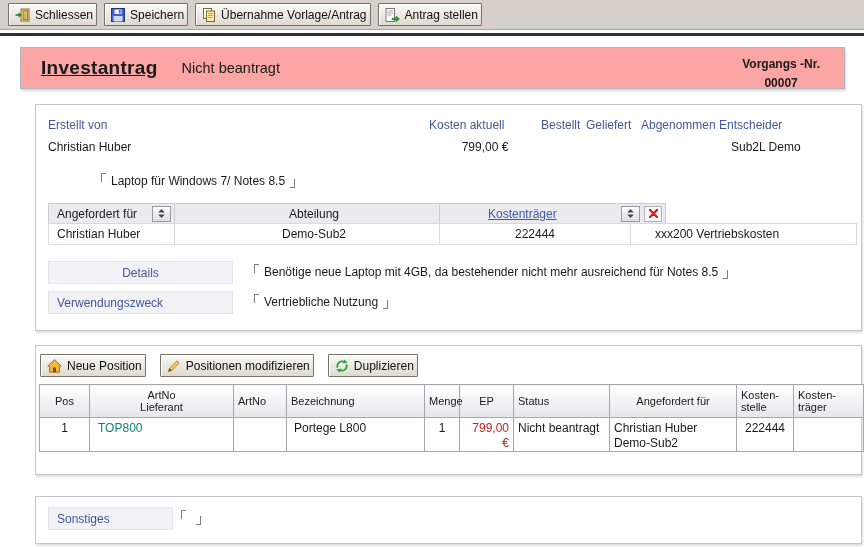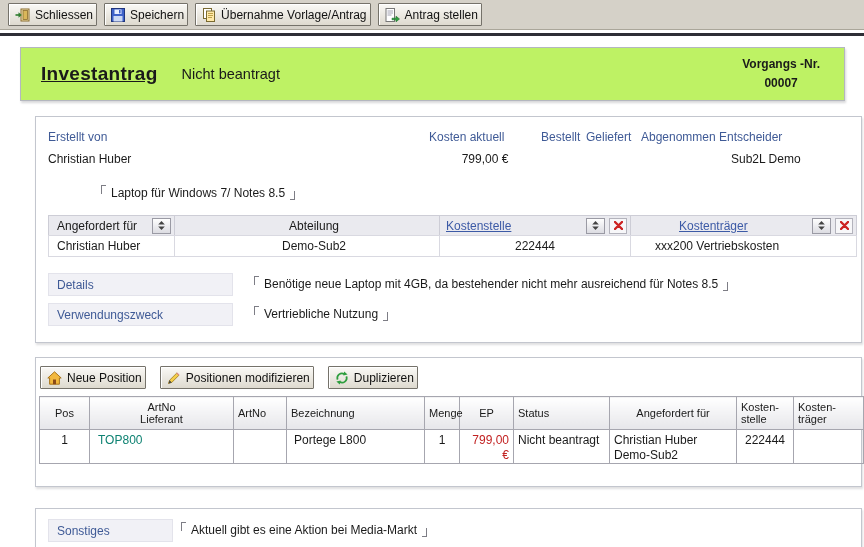--- a/index.html
+++ b/index.html
@@ -16,21 +16,21 @@
   .tbtn { display:inline-flex; align-items:center; gap:5px; height:23px;
           padding:0 3px 0 6px; font-family:inherit; font-size:12px; color:#111;
           background:linear-gradient(180deg,#faf9f6,#dedacf);
           border:1px solid #75726a; border-radius:1px;
           box-shadow:inset 1px 1px 0 #fff; cursor:default; }
   .tbtn .ic { display:inline-flex; }
   .sep-white { height:3px; background:#fff; }
   .sep-dark  { height:3px; background:#2e2e36; }
 
   
-  .header-box { margin:11px 19px 0 20px; height:54px; background:#bef264;
+  .header-box { margin:11px 19px 0 20px; height:42px; background:#fca5a5;
                 border:1px solid #b4b7bf; box-shadow:1px 2px 2px rgba(80,80,90,.22);
                 display:flex; align-items:center; padding:4px 20px; position:relative; }
   .page-title { font-size:19px; font-weight:bold; text-decoration:underline;
                 margin:0; letter-spacing:.3px; }
   .page-status { font-size:14.5px; margin-left:24px; }
   .process-no { position:absolute; top:7px; right:24px; text-align:center;
                 font-weight:bold; font-size:12px; line-height:1.55; }
 
   
   .box { margin:15px 2px 0 35px; background:#fff; border:1px solid #c3c6ce;
@@ -182,34 +182,20 @@
         <button class="mini-btn">
           <span><svg viewBox="0 0 7 9" width="7" height="9">
                 <path d="M3.5 0 L6.8 3.6 H0.2 Z" fill="#444"></path>
                 <path d="M3.5 9 L0.2 5.4 H6.8 Z" fill="#444"></path>
               </svg></span>
         </button>
       </div>
       <div class="zu-h w2" style="justify-content:center;">
         <span>Abteilung</span>
       </div>
-      <div class="zu-h w3" style="padding:0 3px 0 6px;">
-        <span class="link">Kostenstelle</span>
-        <button class="mini-btn mla">
-          <span><svg viewBox="0 0 7 9" width="7" height="9">
-                <path d="M3.5 0 L6.8 3.6 H0.2 Z" fill="#444"></path>
-                <path d="M3.5 9 L0.2 5.4 H6.8 Z" fill="#444"></path>
-              </svg></span>
-        </button>
-        <button class="mini-btn x-btn">
-          <span><svg viewBox="0 0 9 9" width="9" height="9">
-                <path d="M1 1 L8 8 M8 1 L1 8" stroke="#cc2222" stroke-width="2.4" stroke-linecap="round"></path>
-              </svg></span>
-        </button>
-      </div>
       <div class="zu-h w4" style="padding:0 3px 0 48px;justify-content:space-between;">
         <span class="link">Kostenträger</span>
         <button class="mini-btn mla">
           <span><svg viewBox="0 0 7 9" width="7" height="9">
                 <path d="M3.5 0 L6.8 3.6 H0.2 Z" fill="#444"></path>
                 <path d="M3.5 9 L0.2 5.4 H6.8 Z" fill="#444"></path>
               </svg></span>
         </button>
         <button class="mini-btn x-btn">
           <span><svg viewBox="0 0 9 9" width="9" height="9">
@@ -219,21 +205,21 @@
       </div>
     </div>
     <div class="zu-row">
       <div class="zu-c w1" style="padding-left:8px;">Christian Huber</div>
       <div class="zu-c w2" style="justify-content:center;">Demo-Sub2</div>
       <div class="zu-c w3" style="justify-content:center;">222444</div>
       <div class="zu-c w4" style="padding-left:24px;">xxx200 Vertriebskosten</div>
     </div>
   </div>
 
-  <div class="row-field" style="">
+  <div class="row-field" style="text-align:center;">
     <div class="label-cell">Details</div>
     <div class="nf" style="margin-left:21px;">
       <span class="nb-l"></span><span>Benötige neue Laptop mit 4GB, da bestehender nicht mehr ausreichend für Notes 8.5</span><span class="nb-r"></span>
     </div>
   </div>
 
   <div class="row-field" style="margin-top:7px;">
     <div class="label-cell">Verwendungszweck</div>
     <div class="nf" style="margin-left:21px;">
       <span class="nb-l"></span><span>Vertriebliche Nutzung</span><span class="nb-r"></span>
@@ -319,15 +305,15 @@
         <td class="ac">222444</td>
         <td class="al"></td>
       </tr>
     </tbody>
   </table>
 </div>
 
 <div class="box sonst-box">
   <div class="label-cell narrow">Sonstiges</div>
   <div class="nf" style="margin-left:8px;">
-    <span class="nb-l"></span><span>Aktuell gibt es eine Aktion bei Media-Markt</span><span class="nb-r"></span>
+    <span class="nb-l"></span><span class="nb-r"></span>
   </div>
 </div>
 
 </body></html>

